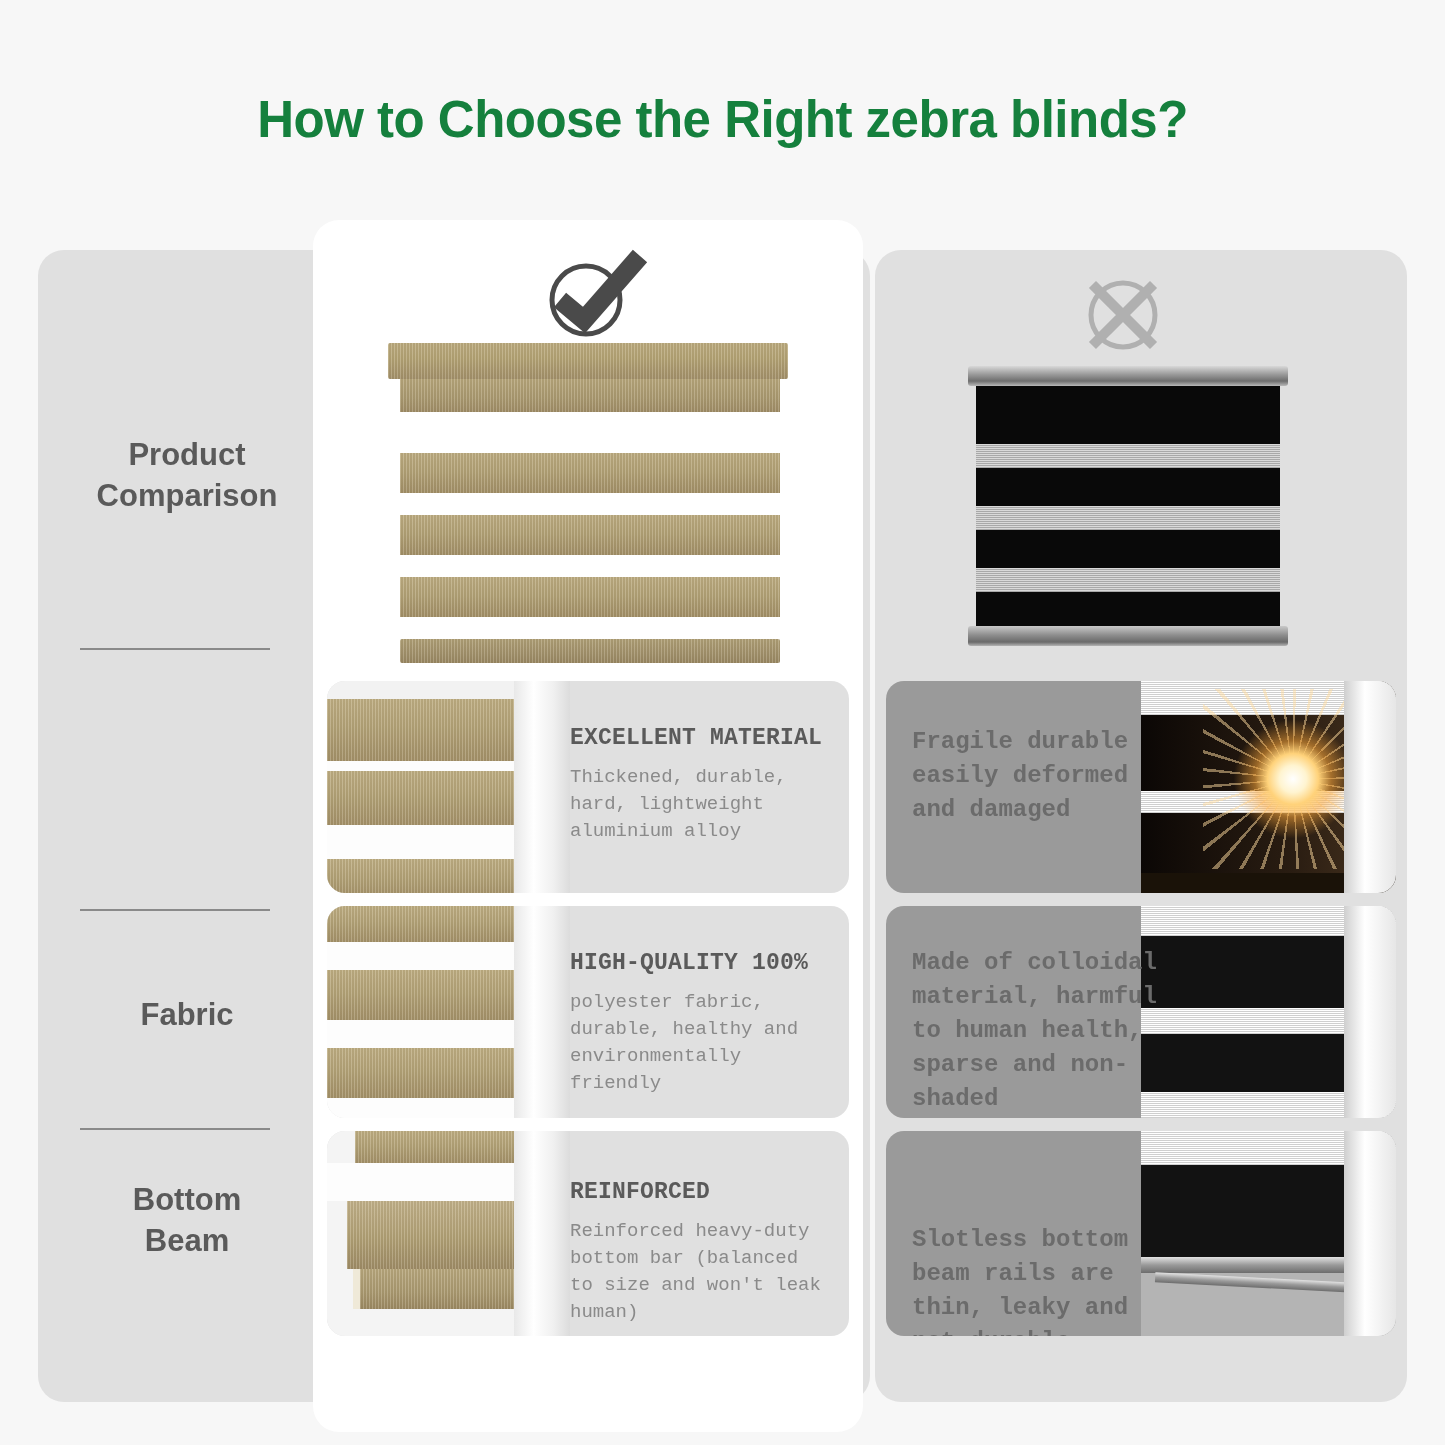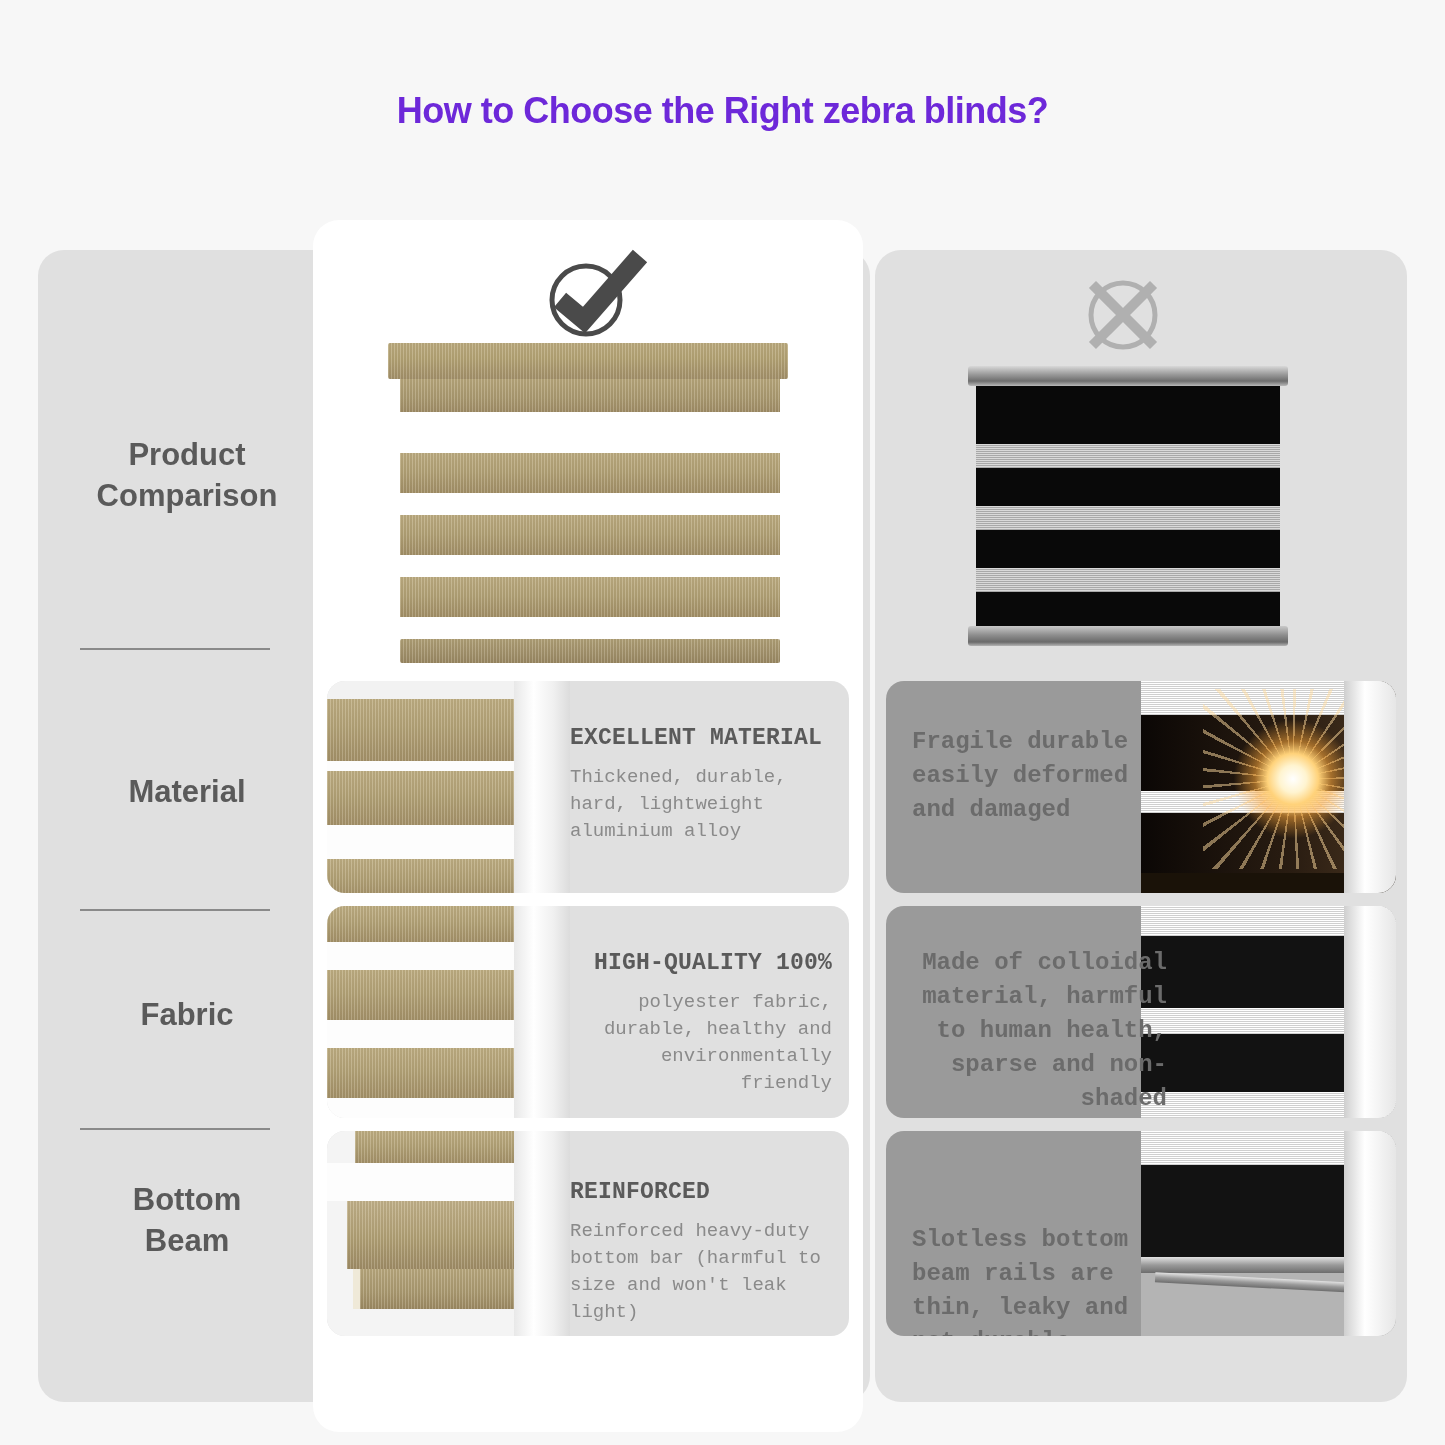--- a/index.html
+++ b/index.html
@@ -9,23 +9,23 @@
     font-family: "Liberation Sans", sans-serif;
     position: relative;
     overflow: hidden;
   }
 
   
   #page-title {
     position: absolute;
     top: 90px; left: 0; width: 1445px;
     text-align: center;
-    font-size: 36px;
+    font-size: 51px;
     font-weight: bold;
-    color: #6d28d9;
+    color: #15803d;
     letter-spacing: -0.5px;
   }
 
   
   .panel-left {
     position: absolute;
     left: 38px; top: 250px;
     width: 832px; height: 1152px;
     background: #e0e0e0;
     border-radius: 26px;
@@ -148,21 +148,21 @@
   .feat-card {
     position: absolute;
     z-index: 7;
     border-radius: 18px;
     overflow: hidden;
     background: #e0e0e0;
   }
   .feat-center { left: 327px; width: 522px; }
   .feat-right  { left: 886px; width: 510px; background: #9a9a9a; }
   .row-a { top: 681px; height: 212px; }
-  .row-b { top: 906px; height: 212px; text-align: right; }
+  .row-b { top: 906px; height: 212px; }
   .row-c { top: 1131px; height: 205px; }
 
   .feat-text { position: absolute; font-family: Liberation Mono, monospace; }
   .feat-center .feat-text { left: 243px; top: 44px; width: 262px; }
   .row-c.feat-center .feat-text { top: 48px; }
   .feat-head {
     font-size: 23px; font-weight: bold; color: #5a5a5a;
     margin-bottom: 13px; letter-spacing: 0.2px;
   }
   .feat-body {
@@ -265,21 +265,20 @@
 <div class="panel-right"></div>
 <div class="card-center"></div>
 
 <div class="label-col">
   <div class="row-label label-product">
     <div>Product</div>
     <div>Comparison</div>
   </div>
   <div class="divider div-1"></div>
 
-  <div class="row-label label-material">Material</div>
   <div class="divider div-2"></div>
 
   <div class="row-label label-fabric">Fabric</div>
   <div class="divider div-3"></div>
 
   <div class="row-label label-beam">
     <div>Bottom</div>
     <div>Beam</div>
   </div>
 </div>
@@ -410,21 +409,21 @@
     <div class="slat-tan rc-2">
         <div class="tan-grain"></div>
       </div>
     <div class="slat-tan rc-3">
         <div class="tan-grain"></div>
       </div>
     <div class="frame-white"></div>
   </div>
   <div class="feat-text">
     <div class="feat-head">REINFORCED</div>
-    <div class="feat-body">Reinforced heavy-duty bottom bar (harmful to size and won't leak light)</div>
+    <div class="feat-body">Reinforced heavy-duty bottom bar (balanced to size and won't leak human)</div>
   </div>
 </div>
 
 <div class="feat-card feat-right row-c">
   <div class="photo photo-right" style="background:#b4b4b4;">
     <div class="light-band" style="top:0px;height:34px;"></div>
     <div class="blackbar" style="left:0;top:34px;width:100%;height:92px;"></div>
     <div class="silverbar" style="left:0;top:126px;width:100%;height:16px;"></div>
     <div class="silverbar" style="left:14px;top:148px;width:100%;height:10px;transform:rotate(3deg);"></div>
     <div class="sill-white"></div>

